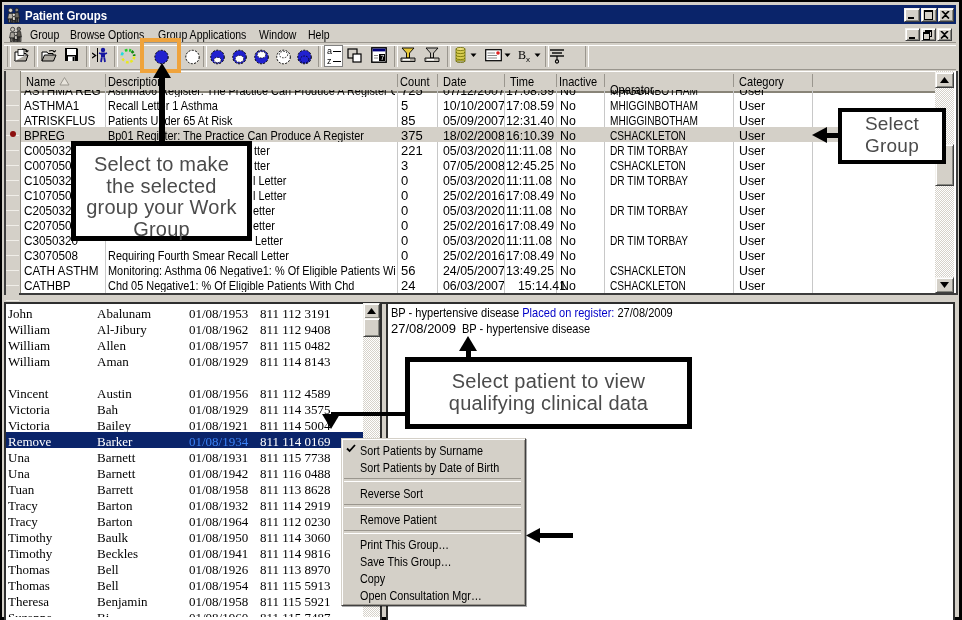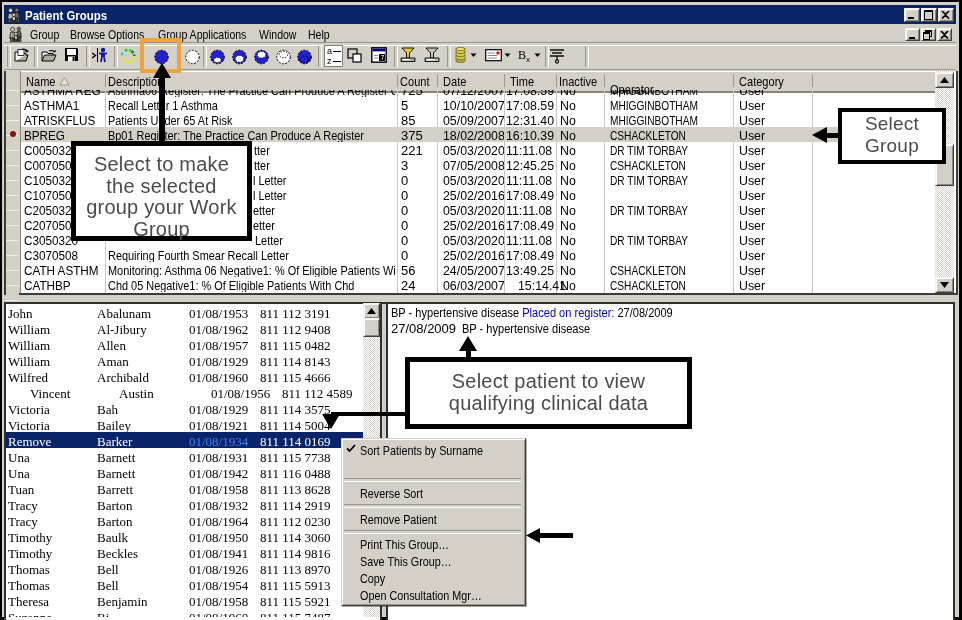--- a/index.html
+++ b/index.html
@@ -450,27 +450,21 @@
         <span class="abs" style="left:91px;top:2px;font-size:13px;color:#000;white-space:pre;">Allen</span>
         <span class="abs" style="left:183px;top:2px;font-size:13px;color:#000;white-space:pre;">01/08/1957</span>
         <span class="abs" style="left:254px;top:2px;font-size:13px;color:#000;white-space:pre;">811 115 0482</span>
       </div>
 <div class="abs" style="left:0;top:48px;width:357px;height:16px;">
         <span class="abs" style="left:2px;top:2px;font-size:13px;color:#000;white-space:pre;">William</span>
         <span class="abs" style="left:91px;top:2px;font-size:13px;color:#000;white-space:pre;">Aman</span>
         <span class="abs" style="left:183px;top:2px;font-size:13px;color:#000;white-space:pre;">01/08/1929</span>
         <span class="abs" style="left:254px;top:2px;font-size:13px;color:#000;white-space:pre;">811 114 8143</span>
       </div>
-<div class="abs" style="left:0;top:64px;width:357px;height:16px;">
-        <span class="abs" style="left:2px;top:2px;font-size:13px;color:#000;white-space:pre;">Wilfred</span>
-        <span class="abs" style="left:91px;top:2px;font-size:13px;color:#000;white-space:pre;">Archibald</span>
-        <span class="abs" style="left:183px;top:2px;font-size:13px;color:#000;white-space:pre;">01/08/1960</span>
-        <span class="abs" style="left:254px;top:2px;font-size:13px;color:#000;white-space:pre;">811 115 4666</span>
-      </div>
-<div class="abs" style="left:0;top:80px;width:357px;height:16px;margin-left:22px;">
+<div class="abs" style="left:0;top:80px;width:357px;height:16px;">
         <span class="abs" style="left:2px;top:2px;font-size:13px;color:#000;white-space:pre;">Vincent</span>
         <span class="abs" style="left:91px;top:2px;font-size:13px;color:#000;white-space:pre;">Austin</span>
         <span class="abs" style="left:183px;top:2px;font-size:13px;color:#000;white-space:pre;">01/08/1956</span>
         <span class="abs" style="left:254px;top:2px;font-size:13px;color:#000;white-space:pre;">811 112 4589</span>
       </div>
 <div class="abs" style="left:0;top:96px;width:357px;height:16px;">
         <span class="abs" style="left:2px;top:2px;font-size:13px;color:#000;white-space:pre;">Victoria</span>
         <span class="abs" style="left:91px;top:2px;font-size:13px;color:#000;white-space:pre;">Bah</span>
         <span class="abs" style="left:183px;top:2px;font-size:13px;color:#000;white-space:pre;">01/08/1929</span>
         <span class="abs" style="left:254px;top:2px;font-size:13px;color:#000;white-space:pre;">811 114 3575</span>
@@ -564,20 +558,21 @@
 <div class="abs" style="left:386px;top:302px;width:569px;height:318px;background:#fff;box-sizing:border-box;border:2px solid #2e2e2e;border-bottom:none;"></div>
 <div class="abs t13" style="left:391px;top:305px;"><span class="sx s85">BP - hypertensive disease <span style="color:#0000c8;">Placed on register:</span> 27/08/2009</span></div>
 <div class="abs t13" style="left:391px;top:321px;">27/08/2009</div>
 <div class="abs t13" style="left:462px;top:321px;"><span class="sx s85">BP - hypertensive disease</span></div>
 <div class="abs" style="left:380px;top:302px;width:8px;height:2px;background:#2e2e2e;"></div>
 <div class="abs" style="left:341px;top:438px;width:183px;height:166px;background:#d4d0c8;border:1px solid #404040;border-top-color:#d4d0c8;border-left-color:#d4d0c8;box-shadow:inset 1px 1px 0 #fff, inset -1px -1px 0 #9a968e, 1px 1px 0 #00000055;"></div>
 <div class="abs t13" style="left:360px;top:443px;"><span class="sx s83">Sort Patients by Surname</span></div>
 <svg class="abs" style="left:346px;top:444px;" width="10" height="9" viewBox="0 0 10 9">
       <path d="M1 4.5 L3.6 7 L9 1" stroke="#000" stroke-width="1.8" fill="none"></path>
     </svg>
+<div class="abs t13" style="left:360px;top:460px;"><span class="sx s83">Sort Patients by Date of Birth</span></div>
 <div class="abs t13" style="left:360px;top:486px;"><span class="sx s83">Reverse Sort</span></div>
 <div class="abs t13" style="left:360px;top:512px;"><span class="sx s83">Remove Patient</span></div>
 <div class="abs t13" style="left:360px;top:537px;"><span class="sx s83">Print This Group…</span></div>
 <div class="abs t13" style="left:360px;top:554px;"><span class="sx s83">Save This Group…</span></div>
 <div class="abs t13" style="left:360px;top:571px;"><span class="sx s83">Copy</span></div>
 <div class="abs t13" style="left:360px;top:588px;"><span class="sx s83">Open Consultation Mgr…</span></div>
 <div class="gline" style="left:344px;top:477.5px;width:177px;"></div>
 <div class="gline" style="left:344px;top:503.5px;width:177px;"></div>
 <div class="gline" style="left:344px;top:529.5px;width:177px;"></div>
 <div class="abs" style="left:140px;top:38px;width:41px;height:35px;border:4px solid #efa33c;box-sizing:border-box;"></div>

